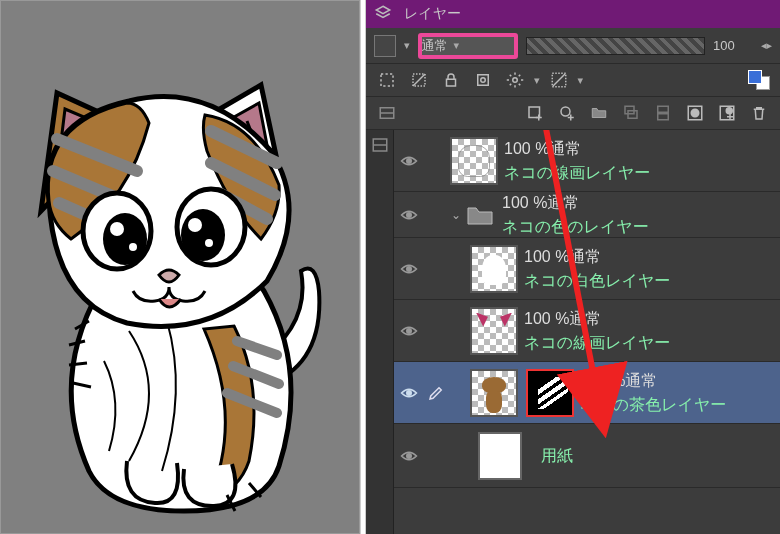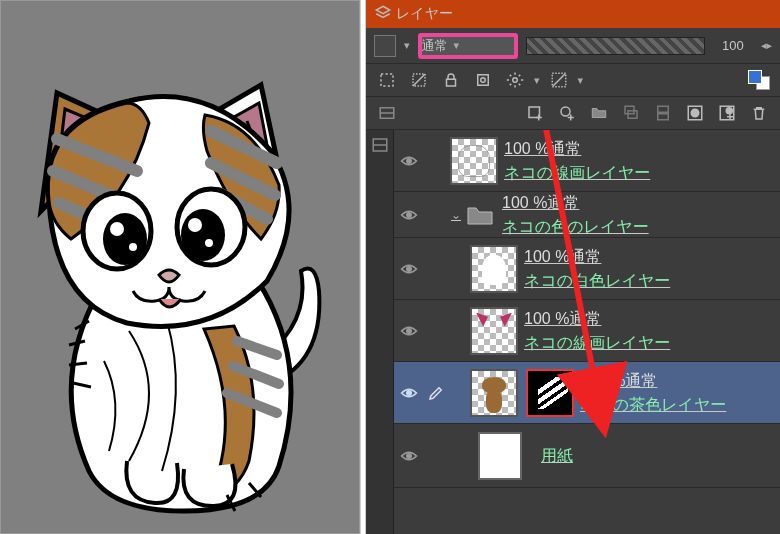--- a/index.html
+++ b/index.html
@@ -29,24 +29,24 @@
   }
   .panel {
     flex: 1;
     background: #3c3c3c;
     display: flex;
     flex-direction: column;
   }
   
   .panel-header {
     height: 28px;
-    background: #c2410c;
-    display: flex;
-    align-items: center;
-    gap: 4px;
+    background: #701a75;
+    display: flex;
+    align-items: center;
+    gap: 12px;
     padding: 0 8px;
   }
   .panel-title { font-size: 14px; }
   
   .blend-row {
     height: 36px;
     display: flex;
     align-items: center;
     gap: 8px;
     padding: 0 8px;
@@ -71,21 +71,21 @@
     border-radius: 3px;
   }
   .opacity-bar {
     flex: 1;
     height: 18px;
     border: 1px solid #222;
     background: repeating-linear-gradient(45deg,#666 0 4px,#444 4px 8px);
   }
   .opacity-val {
     width: 40px;
-    text-align: center;
+    text-align: left;
     font-size: 13px;
   }
   
   .tool-row {
     display: flex;
     gap: 6px;
     padding: 4px 8px;
     flex-wrap: wrap;
     align-items: center;
     border-bottom: 1px solid #2a2a2a;
@@ -130,21 +130,20 @@
   }
   .strip-icon {
     width: 22px; height: 22px;
     display: flex; align-items: center; justify-content: center;
     color: #999;
   }
   
   .layer-list {
     flex: 1;
     overflow: auto;
-    text-decoration: underline;
   }
   .layer-row {
     display: flex;
     align-items: center;
     min-height: 62px;
     border-bottom: 1px solid #2a2a2a;
     position: relative;
   }
   .layer-row.selected {
     background: #4d638c;

